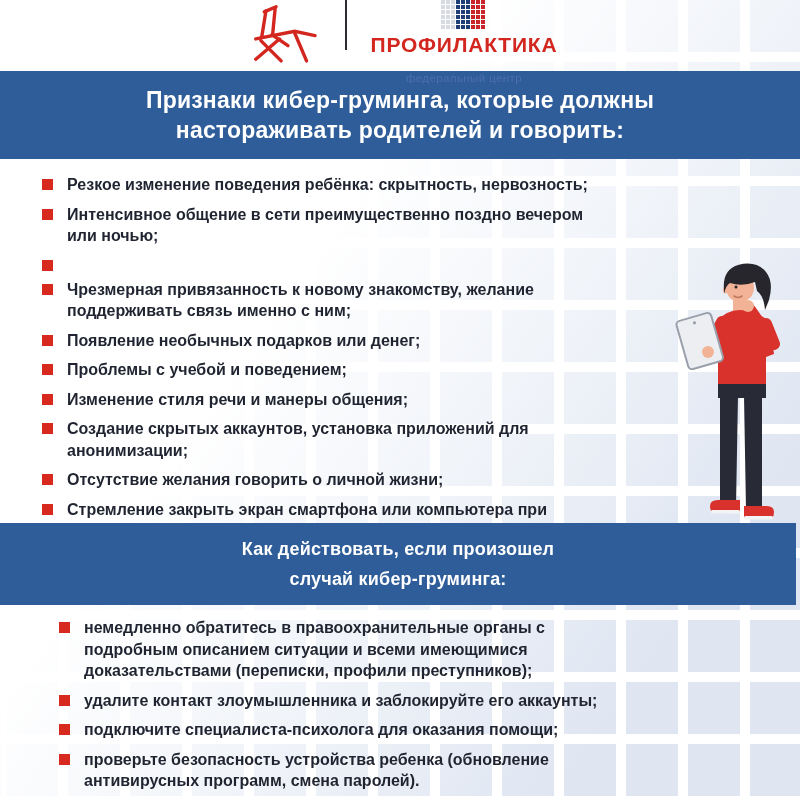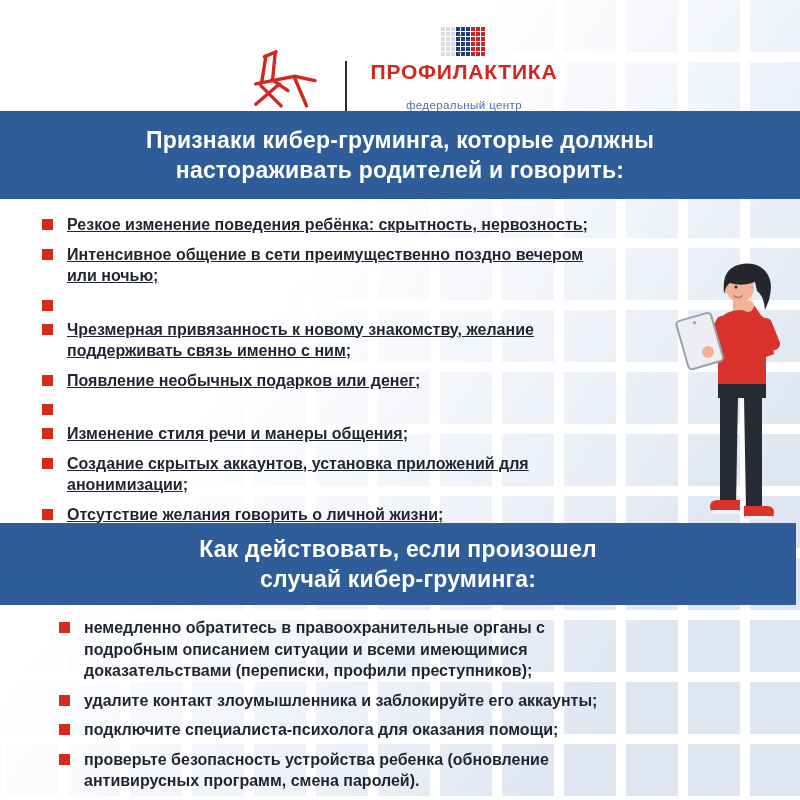--- a/index.html
+++ b/index.html
@@ -17,40 +17,40 @@
       repeating-linear-gradient(to right, #dfe6f2 0 52px, #ffffff 52px 62px);
     background-position: 6px 0;
   }
   .bg-fade {
     position:absolute; inset:0;
     background: linear-gradient(125deg, #ffffff 0%, #ffffff 36%, rgba(255,255,255,0.55) 58%, rgba(255,255,255,0) 82%);
   }
   .content { position:relative; z-index:1; height:100%; }
 
   
-  .header { height:111px; display:flex; align-items:flex-end; justify-content:center; gap:24px; }
+  .header { height:71px; display:flex; align-items:flex-start; justify-content:center; gap:24px; }
   .chair-logo { width:78px; height:66px; }
   .header-divider { width:2px; height:50px; background:#2b2b30; }
   .brand { display:flex; flex-direction:column; align-items:center; }
   .brand-grid { width:45px; height:29px; margin-bottom:5px; }
   .brand-name { color:#d3261f; font-size:21px; font-weight:bold; letter-spacing:0.8px; line-height:1.05; }
   .brand-sub { color:#4d6fae; font-size:11.5px; letter-spacing:0.4px; margin-top:16px; }
 
   
   .banner {
     background:#2e5d99; color:#ffffff; text-align:center;
     display:flex; flex-direction:column; justify-content:center;
     font-weight:bold;
   }
   .banner-1 { height:88px; font-size:23px; line-height:30px; letter-spacing:0.2px; }
-  .banner-2 { position:absolute; top:523px; left:0; right:4px; height:82px; font-size:23px; line-height:30px; letter-spacing:0.2px; }
+  .banner-2 { position:absolute; top:523px; left:0; right:4px; height:82px; font-size:18px; line-height:30px; letter-spacing:0.2px; }
 
   
   .list { list-style:none; color:#1f2430; font-weight:bold; font-size:16px; line-height:21.5px; }
-  .list-1 { padding:15px 130px 0 40px; max-width:720px;text-decoration:underline; }
+  .list-1 { padding:15px 130px 0 40px; max-width:720px; }
   .list-2 { position:absolute; top:617px; left:17px; padding:0 130px 0 40px; max-width:720px; }
   .list li { display:flex; align-items:flex-start; margin-bottom:8px; }
   .bullet { flex:0 0 auto; width:11px; height:11px; background:#d8291f; margin:5px 14px 0 2px; }
 
   
   .character { position:absolute; top:260px; right:8px; width:122px; height:265px; z-index:2; }
 </style>
 </head>
 <body>
 
@@ -163,20 +163,21 @@
       <li>
           <span class="bullet"></span>
           <span>Чрезмерная привязанность к новому знакомству, желание поддерживать связь именно с ним;</span>
         </li>
       <li>
           <span class="bullet"></span>
           <span>Появление необычных подарков или денег;</span>
         </li>
       <li>
           <span class="bullet"></span>
+          <span>Проблемы с учебой и поведением;</span>
         </li>
       <li>
           <span class="bullet"></span>
           <span>Изменение стиля речи и манеры общения;</span>
         </li>
       <li>
           <span class="bullet"></span>
           <span>Создание скрытых аккаунтов, установка приложений для анонимизации;</span>
         </li>
       <li>

